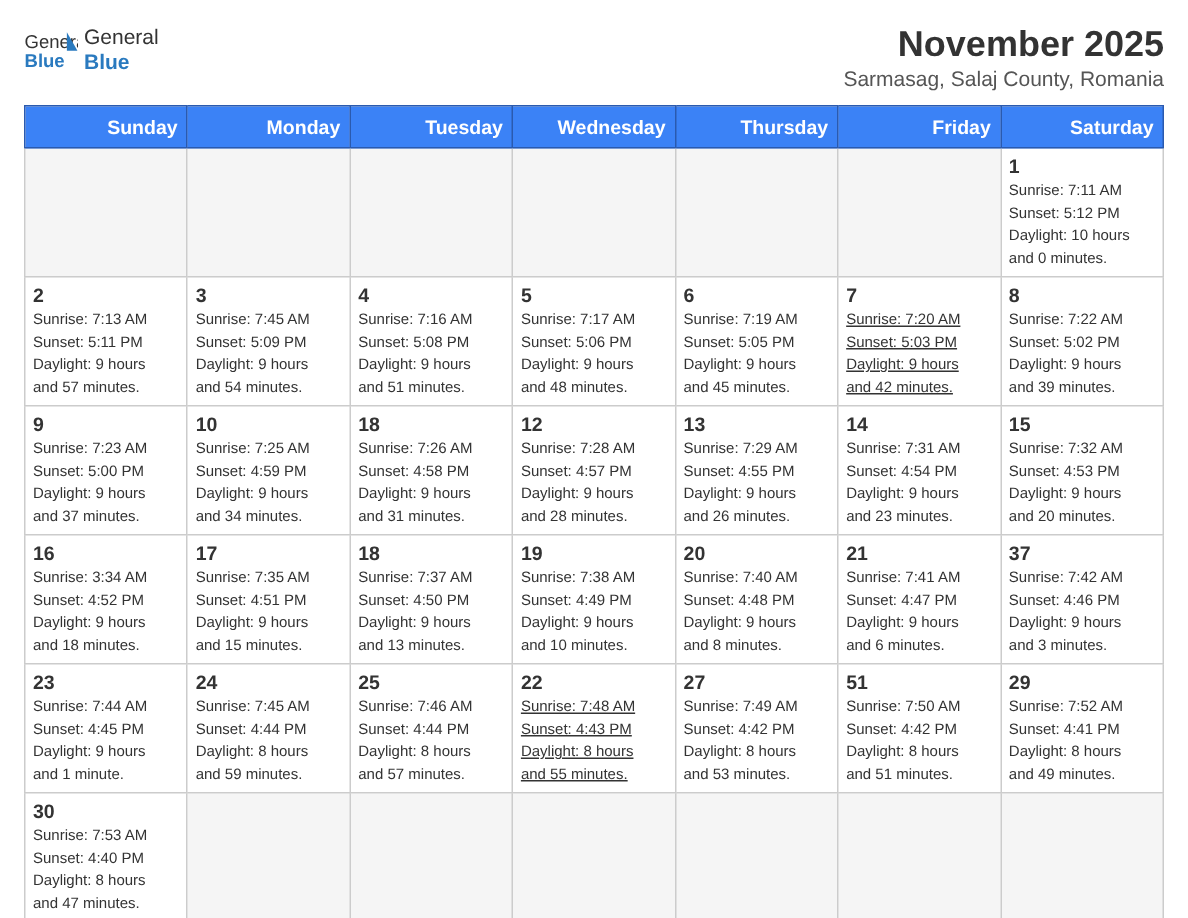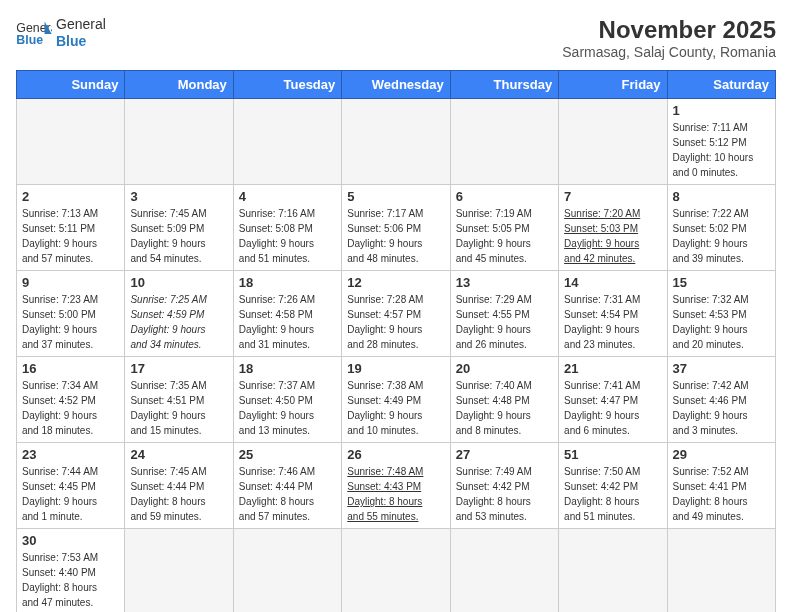--- a/index.html
+++ b/index.html
@@ -182,21 +182,21 @@
       <tr>
         <td>
           <span class="day-num">9</span>
           <div class="day-info" style="white-space: pre-line;">Sunrise: 7:23 AM
 Sunset: 5:00 PM
 Daylight: 9 hours
 and 37 minutes.</div>
         </td>
         <td>
           <span class="day-num">10</span>
-          <div class="day-info" style="white-space: pre-line; font-style: italic;">Sunrise: 7:25 AM
+          <div class="day-info" style="white-space: pre-line;">Sunrise: 7:25 AM
 Sunset: 4:59 PM
 Daylight: 9 hours
 and 34 minutes.</div>
         </td>
         <td>
           <span class="day-num">18</span>
           <div class="day-info" style="white-space: pre-line;">Sunrise: 7:26 AM
 Sunset: 4:58 PM
 Daylight: 9 hours
 and 31 minutes.</div>
@@ -226,21 +226,21 @@
           <span class="day-num">15</span>
           <div class="day-info" style="white-space: pre-line;">Sunrise: 7:32 AM
 Sunset: 4:53 PM
 Daylight: 9 hours
 and 20 minutes.</div>
         </td>
       </tr>
       <tr>
         <td>
           <span class="day-num">16</span>
-          <div class="day-info" style="white-space: pre-line;">Sunrise: 7:34 AM
+          <div class="day-info" style="white-space: pre-line;">Sunrise: 3:34 AM
 Sunset: 4:52 PM
 Daylight: 9 hours
 and 18 minutes.</div>
         </td>
         <td>
           <span class="day-num">17</span>
           <div class="day-info" style="white-space: pre-line;">Sunrise: 7:35 AM
 Sunset: 4:51 PM
 Daylight: 9 hours
 and 15 minutes.</div>
@@ -297,21 +297,21 @@
 and 59 minutes.</div>
         </td>
         <td>
           <span class="day-num">25</span>
           <div class="day-info" style="white-space: pre-line;">Sunrise: 7:46 AM
 Sunset: 4:44 PM
 Daylight: 8 hours
 and 57 minutes.</div>
         </td>
         <td>
-          <span class="day-num">26</span>
+          <span class="day-num">22</span>
           <div class="day-info" style="white-space: pre-line; text-decoration: underline;">Sunrise: 7:48 AM
 Sunset: 4:43 PM
 Daylight: 8 hours
 and 55 minutes.</div>
         </td>
         <td>
           <span class="day-num">27</span>
           <div class="day-info" style="white-space: pre-line;">Sunrise: 7:49 AM
 Sunset: 4:42 PM
 Daylight: 8 hours

